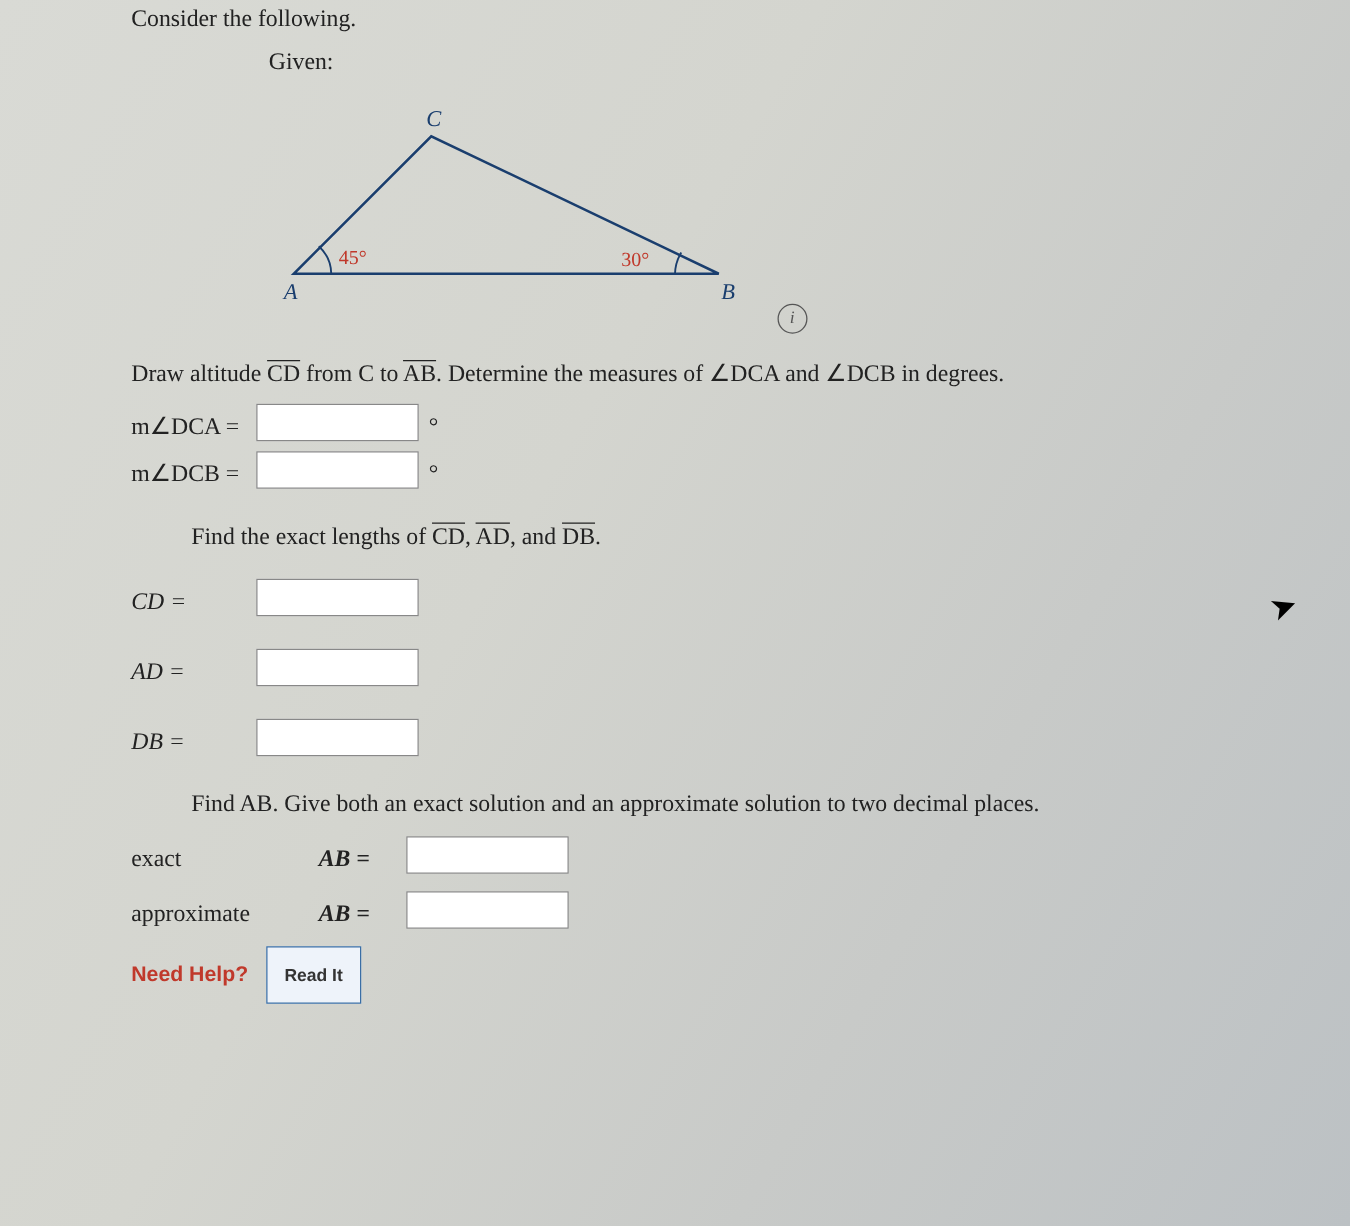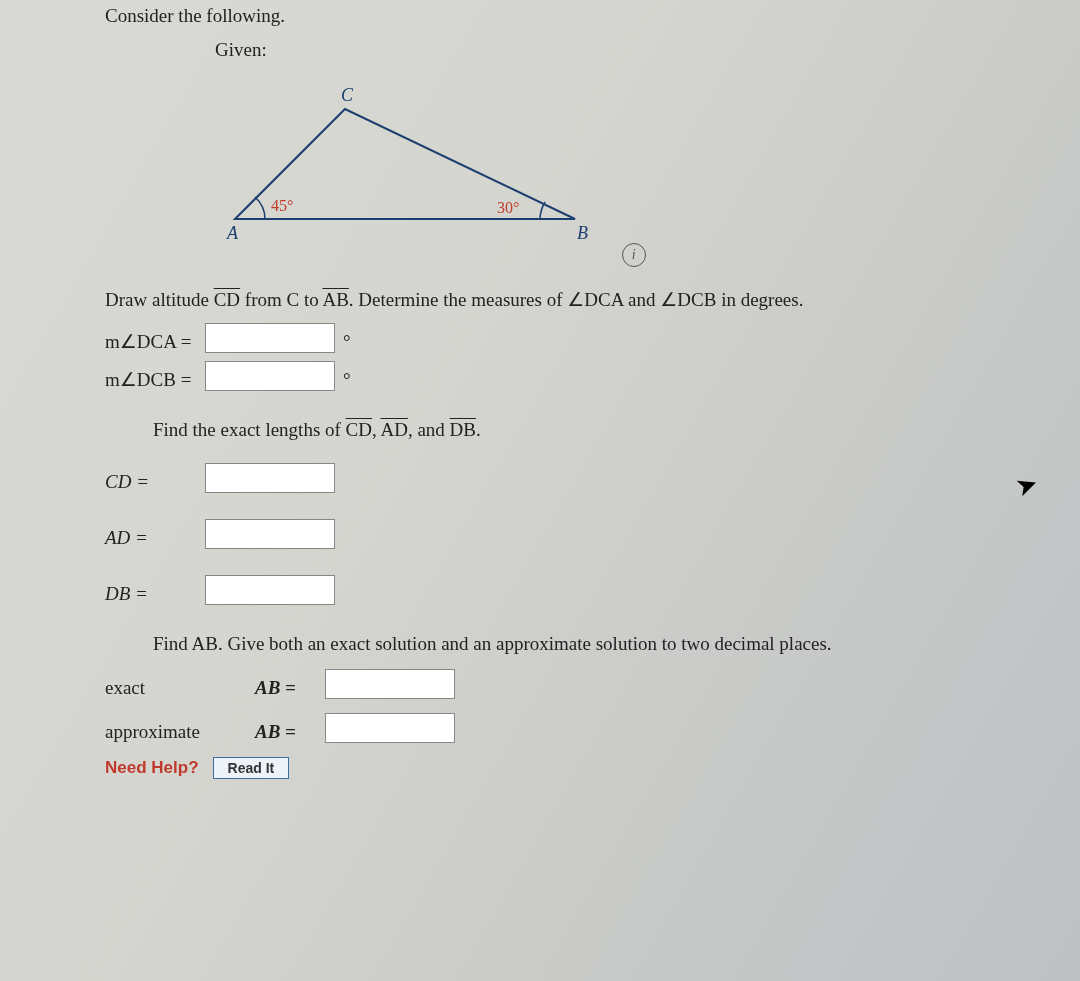--- a/index.html
+++ b/index.html
@@ -33,21 +33,21 @@
   .deg{margin-left:8px;}
   .sect{margin-top:28px;margin-left:48px;}
   .ab-row{display:flex;align-items:flex-end;margin:14px 0;}
   .ab-label{width:150px;}
   .ab-eq{font-style:italic;margin-right:10px;width:60px;font-weight:bold;}
   .help-row{display:flex;align-items:center;}
   .need-help{color:#c0392b;font-weight:bold;font-family:Arial,sans-serif;font-size:17px;margin-right:14px;}
   .read-it{
     border:1px solid #3a6ea5;background:#eef3fa;
     font-family:Arial,sans-serif;font-size:14px;font-weight:bold;
-    padding:2px 14px;cursor:pointer;color:#333;
+    padding:14px 14px;cursor:pointer;color:#333;
   }
   .info-badge{
     display:inline-flex;align-items:center;justify-content:center;
     width:22px;height:22px;border:1.5px solid #555;border-radius:50%;
     font-style:italic;font-family:Georgia,serif;font-size:14px;color:#555;
     margin-left:12px;vertical-align:middle;
   }
   .cursor-arrow{
     position:absolute;top:470px;right:42px;font-size:26px;color:#000;
     transform:rotate(-20deg);

